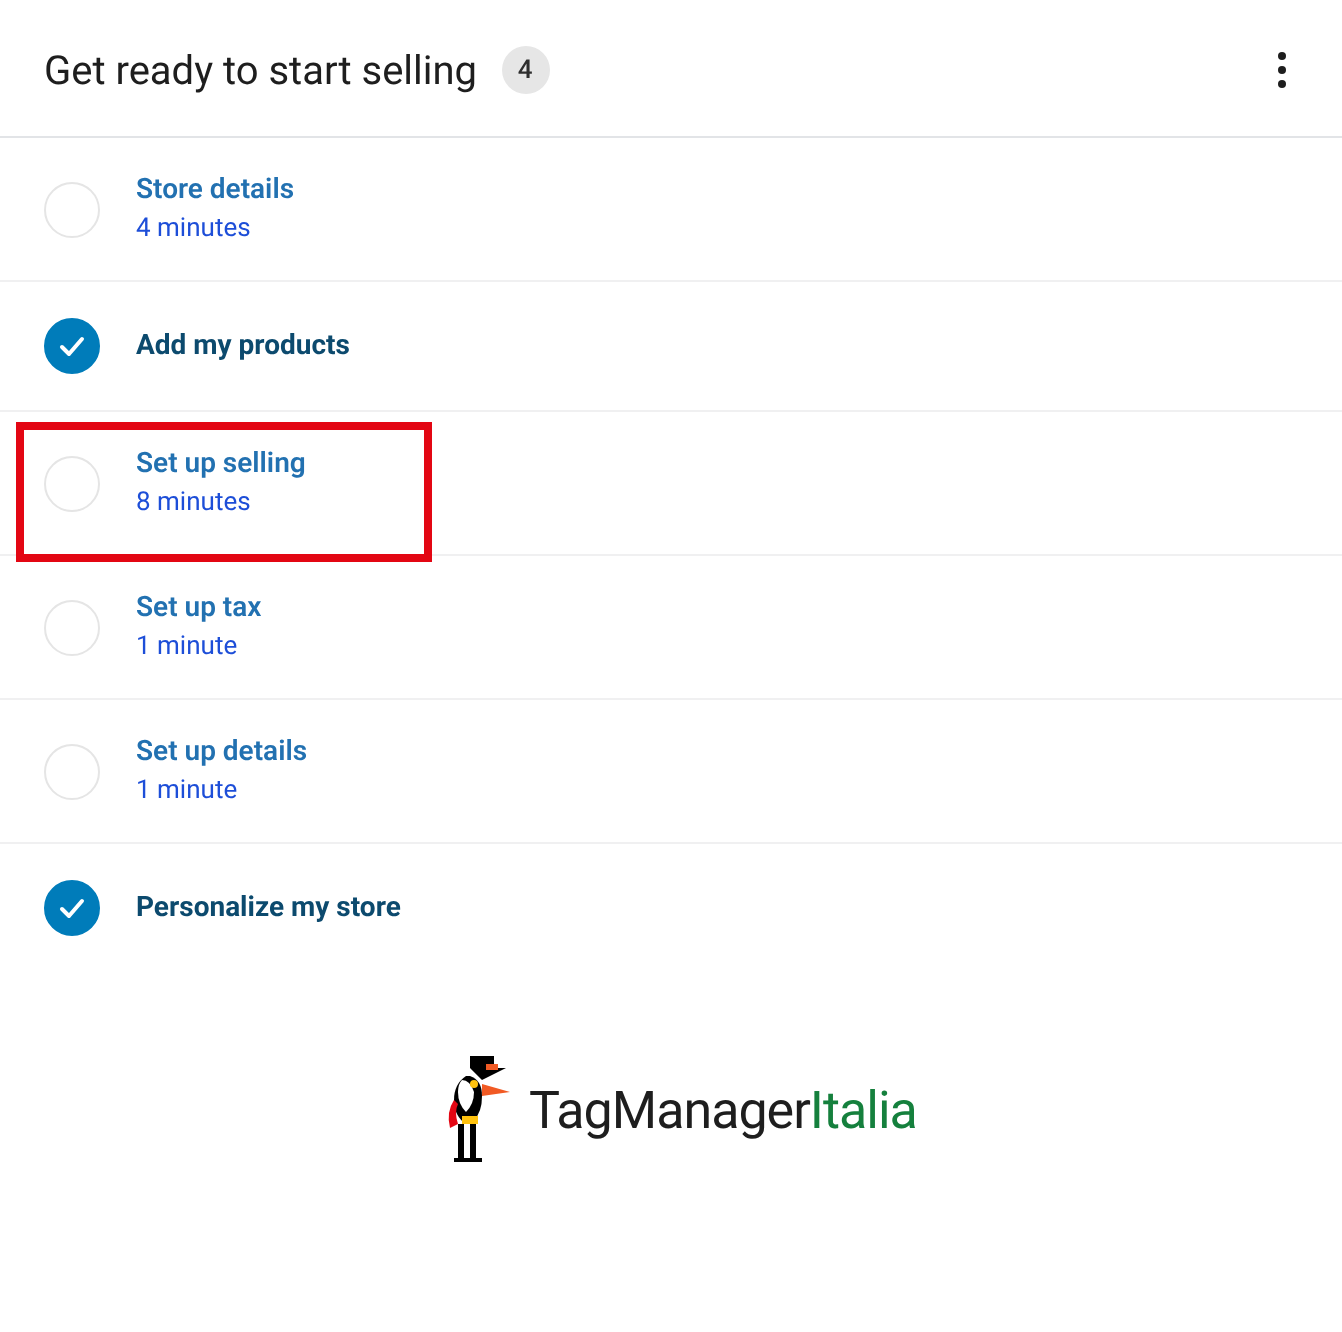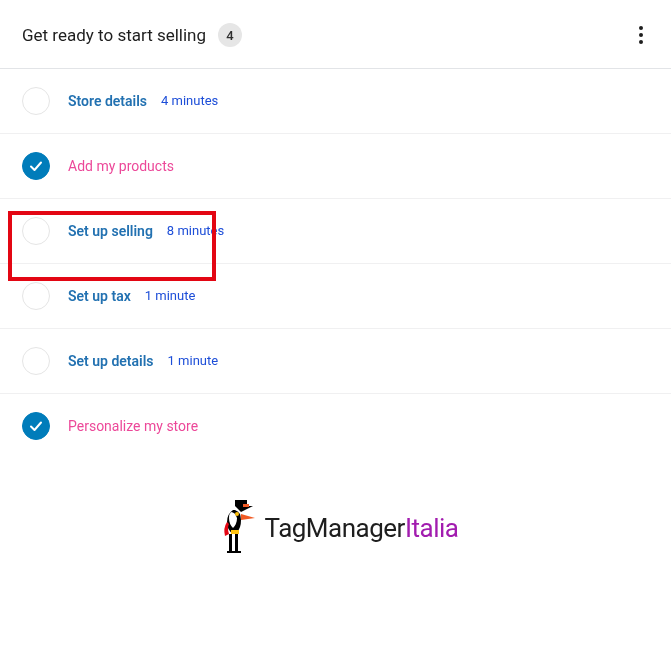--- a/index.html
+++ b/index.html
@@ -11,21 +11,21 @@
   }
   .header {
     display: flex;
     align-items: center;
     justify-content: space-between;
     padding: 20px 22px 18px 22px;
     border-bottom: 1px solid #e2e4e7;
   }
   .header-left { display: flex; align-items: center; gap: 12px; }
   .title {
-    font-size: 17px;
+    font-size: 20px;
     font-weight: 400;
     color: #1e1e1e;
   }
   .count-badge {
     background: #e6e6e6;
     border-radius: 50%;
     min-width: 24px;
     height: 24px;
     display: flex;
     align-items: center;
@@ -57,29 +57,29 @@
     flex-shrink: 0;
     display: flex;
     align-items: center;
     justify-content: center;
     background: #fff;
   }
   .circle.done {
     background: #007cba;
     border-color: #007cba;
   }
-  .task-body { display: flex; flex-direction: row; gap: 14px; }
+  .task-body { display: flex; flex-direction: column; gap: 4px; }
   .task-title {
     font-size: 14px;
     font-weight: 600;
     color: #2271b1;
   }
   .task-title.muted {
-    color: #ec4899;
-    font-weight: 400;
+    color: #0c4a6e;
+    font-weight: 700;
   }
   .task-sub {
     font-size: 13px;
     color: #1d4ed8;
   }
   .highlight-box {
     position: absolute;
     border: 4px solid #e30613;
     pointer-events: none;
   }
@@ -92,21 +92,21 @@
   .logo {
     display: flex;
     align-items: center;
     gap: 6px;
   }
   .logo-text {
     font-size: 26px;
     font-weight: 400;
     letter-spacing: -0.5px;
   }
-  .orange { color: #a21caf; }
+  .orange { color: #15803d; }
 </style>
 </head>
 <body>
 
 <div class="header">
   <div class="header-left">
     <span class="title">Get ready to start selling</span>
     <span class="count-badge">4</span>
   </div>
   <button class="dots-btn">

